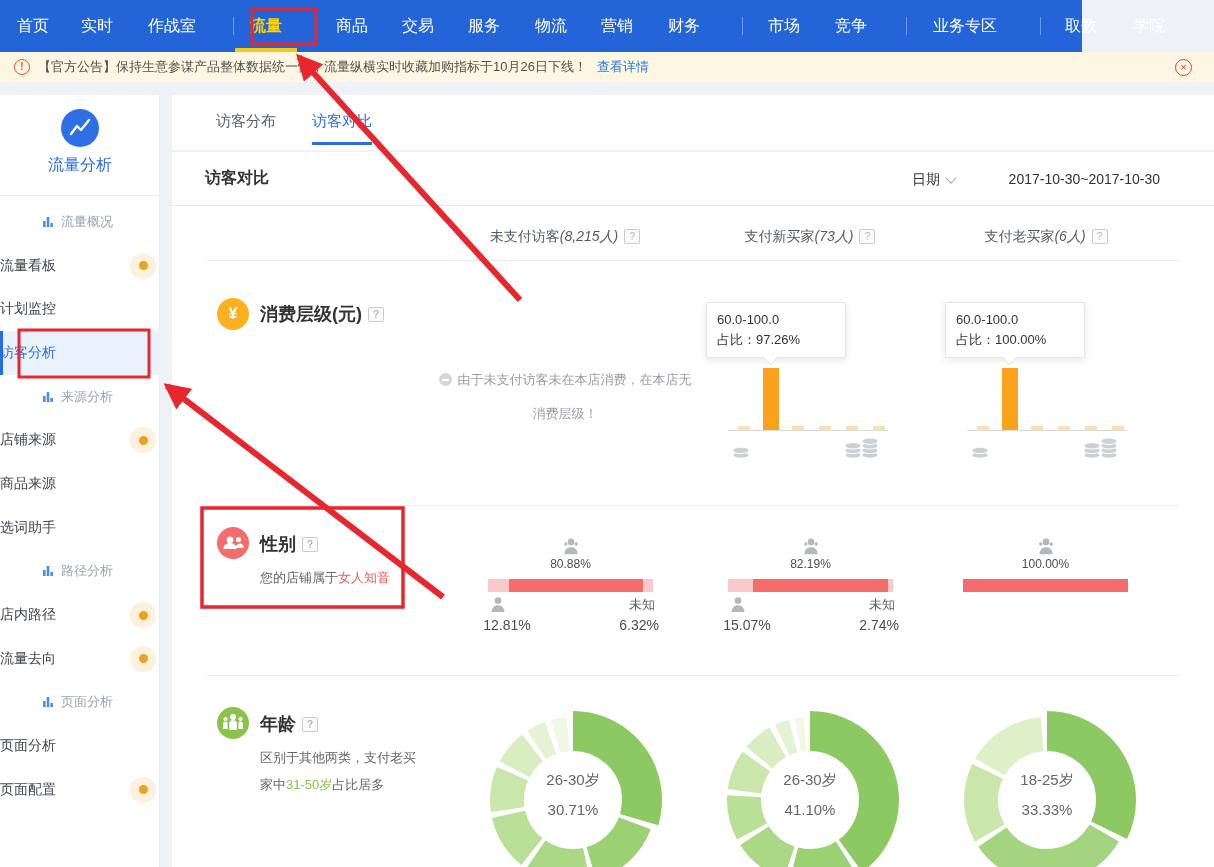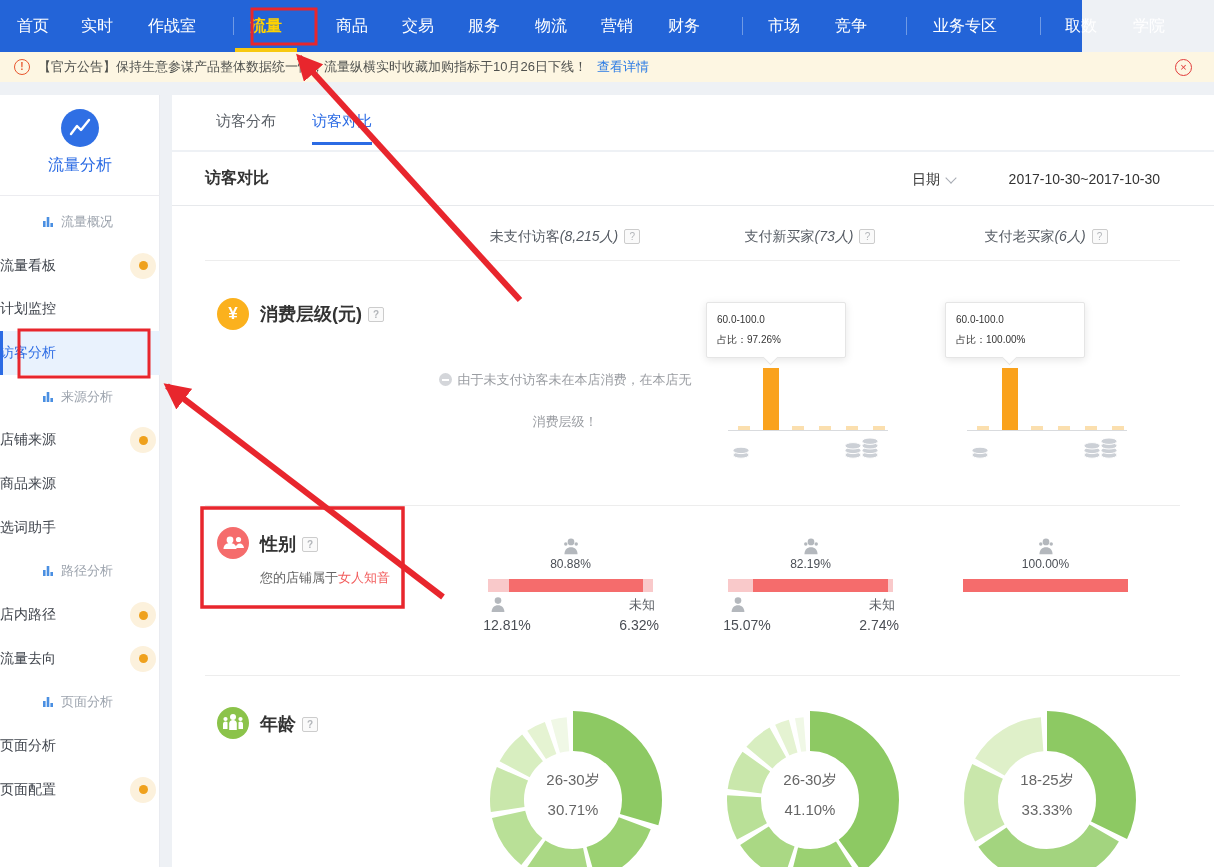--- a/index.html
+++ b/index.html
@@ -43,28 +43,28 @@
   .date-range{position:absolute;right:54px;top:19px;font-size:14px;color:#333;cursor:pointer}
   .hr1{position:absolute;left:0;top:53px;width:1042px;height:1px;background:#e7e9ec}
   .shr{position:absolute;left:33px;width:975px;height:1px;background:#ededed}
   .colhead{position:absolute;top:72px;width:300px;height:24px;line-height:24px;text-align:center;font-size:14px;color:#555b63}
   .cnt{font-style:italic}
   .help{display:inline-block;min-width:8px;height:13px;line-height:13px;padding:0 3px;border:1px solid #ccc;border-radius:2px;color:#b3b6ba;background:#fafafa;font-size:10px;text-align:center;margin-left:6px;vertical-align:1px;cursor:pointer}
   .sec-icon{position:absolute;width:32px;height:32px;border-radius:50%;color:#fff;text-align:center;line-height:32px;font-size:17px;font-weight:bold}
   .sec-title{position:absolute;font-size:18px;font-weight:bold;color:#333;display:flex;align-items:center}
   .sec-sub{position:absolute;font-size:13px;color:#666}
   .note{position:absolute;left:243px;top:218px;width:300px;text-align:center;font-size:13px;color:#9a9da2;line-height:20px}
-  .note .l2{margin-top:22px}
+  .note .l2{margin-top:14px}
   .minus{display:inline-block;width:13px;height:13px;border-radius:50%;background:#d4d6da;position:relative;vertical-align:-2px;margin-right:6px}
   .minus::after{content:"";position:absolute;left:3px;right:3px;top:6px;height:1.5px;background:#fff}
   .cchart{position:absolute;top:150px;width:151px;height:150px}
   .axis{position:absolute;left:-4px;top:128px;width:160px;height:1px;background:#d9dbde}
   .cbar{position:absolute;background:#fbdfae}
   .cbar.tall{background:#faa21c}
-  .tip{position:absolute;left:-26px;top:0;width:118px;background:#fff;border:1px solid #e5e5e5;box-shadow:0 2px 8px rgba(0,0,0,.10);font-size:10px;color:#333;padding:7px 10px;line-height:20px;border-radius:2px}
+  .tip{position:absolute;left:-26px;top:0;width:118px;background:#fff;border:1px solid #e5e5e5;box-shadow:0 2px 8px rgba(0,0,0,.10);font-size:13px;color:#333;padding:7px 10px;line-height:20px;border-radius:2px}
   .tip::after{content:"";position:absolute;left:58px;bottom:-6px;width:10px;height:10px;background:#fff;border-right:1px solid #e5e5e5;border-bottom:1px solid #e5e5e5;transform:rotate(45deg)}
   .coins{position:absolute;top:131px}
   .gwrap{position:absolute;top:385px;width:165px;height:105px}
   .gficon{position:absolute;left:73px;top:0;width:20px;height:18px}
   .gflabel{position:absolute;left:0;top:20px;width:165px;text-align:center;font-size:12px;color:#4a4e55}
   .gbar{position:absolute;left:0;top:42px;height:13px;display:flex}
   .seg{height:13px}
   .seg.red{background:#f56c6c}
   .seg.pink{background:#f9c9ca}
   .gmicon{position:absolute;left:1px;top:59px;width:18px;height:17px}
@@ -350,20 +350,24 @@
         <path d="M12.2 23V16.5c0-2 1.6-3.4 3.8-3.4s3.8 1.4 3.8 3.4V23z" fill="#fff"></path>
         <circle cx="8.5" cy="12" r="2.1" fill="#fff"></circle>
         <path d="M6 22v-5c0-1.5 1-2.6 2.5-2.6.8 0 1.5.3 2 .8V22z" fill="#fff"></path>
         <circle cx="23.5" cy="12" r="2.1" fill="#fff"></circle>
         <path d="M26 22v-5c0-1.5-1-2.6-2.5-2.6-.8 0-1.5.3-2 .8V22z" fill="#fff"></path>
       </svg>
   </div>
   <div class="sec-title" style="left:88px;top:560px">
     <span>年龄</span>
       <span class="help">?</span>
+  </div>
+  <div class="sec-sub" style="left:88px;top:592px;width:210px;line-height:27px">
+    <span>区别于其他两类，支付老买</span><br>
+    <span>家中</span><span style="color:#8bc34a">31-50岁</span><span>占比居多</span>
   </div>
   <div id="donuts">
       <div class="dwrap" style="left: 306px;"><svg width="190" height="190">
           <circle cx="95" cy="95" r="69" fill="none" stroke="#8dc963" stroke-width="40" stroke-dasharray="128.1400683406047 305.3997178547868" transform="rotate(-90 95 95)"></circle>
           <circle cx="95" cy="95" r="66" fill="none" stroke="#9bd172" stroke-width="34" stroke-dasharray="61.350436843816425 353.33979343003625" transform="rotate(20.555999999999997 95 95)"></circle>
           <circle cx="95" cy="95" r="66" fill="none" stroke="#aad884" stroke-width="34" stroke-dasharray="53.056632238339375 361.63359803551333" transform="rotate(78.15599999999999 95 95)"></circle>
           <circle cx="95" cy="95" r="66" fill="none" stroke="#b9e097" stroke-width="34" stroke-dasharray="44.76282763286232 369.9274026409904" transform="rotate(128.55599999999998 95 95)"></circle>
           <circle cx="95" cy="95" r="66" fill="none" stroke="#c9e7ab" stroke-width="34" stroke-dasharray="36.46902302738527 378.22120724646743" transform="rotate(171.75599999999997 95 95)"></circle>
           <circle cx="95" cy="95" r="66" fill="none" stroke="#d8eec0" stroke-width="34" stroke-dasharray="28.175218421908212 386.5150118519445" transform="rotate(207.75599999999997 95 95)"></circle>
           <circle cx="95" cy="95" r="66" fill="none" stroke="#e5f3d2" stroke-width="34" stroke-dasharray="15.734511513692635 398.9557187601601" transform="rotate(236.55599999999998 95 95)"></circle>

